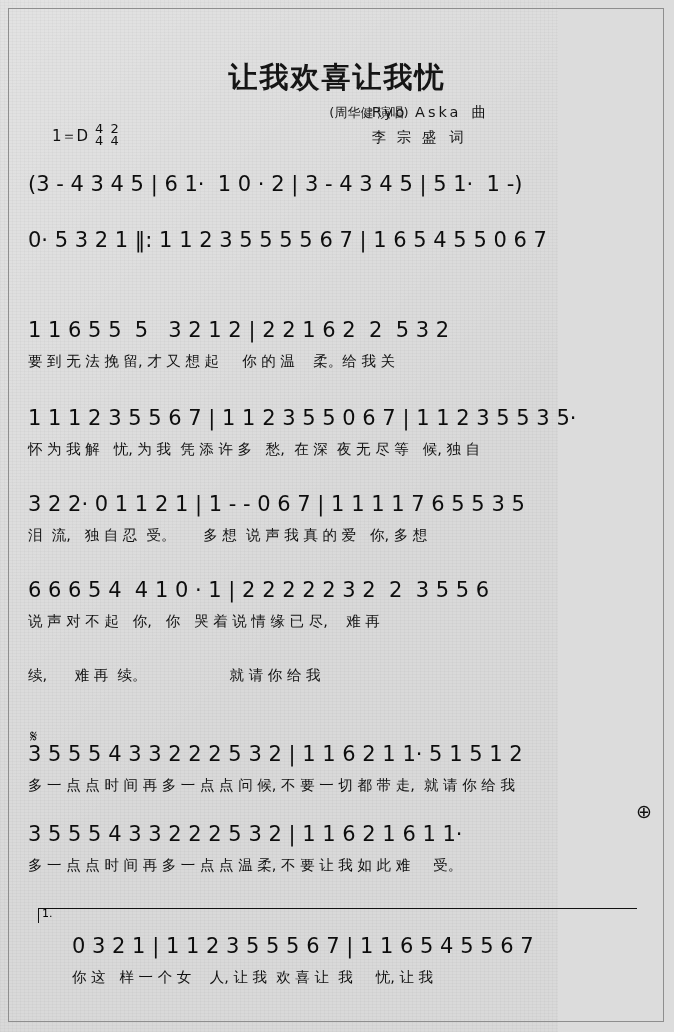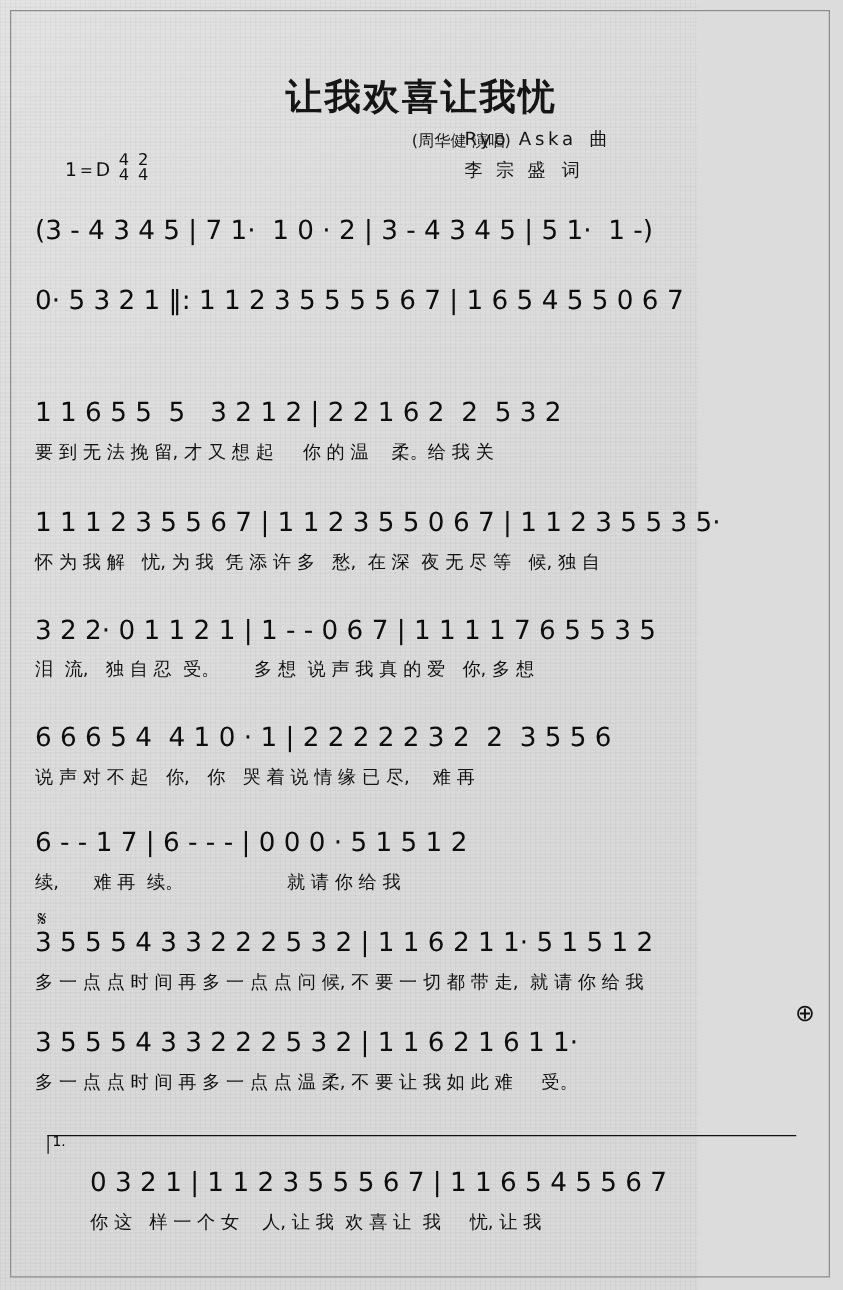--- a/index.html
+++ b/index.html
@@ -167,21 +167,21 @@
       <span class="num">4</span>
       <span class="den">4</span>
     </span>
     <span class="frac">
       <span class="num">2</span>
       <span class="den">4</span>
     </span>
   </div>
 
   <div class="system" style="top:172px;">
-    <div class="notes">(3 - 4 3 4 5 | 7 1·  1 0 · 2 | 3 - 4 3 4 5 | 5 1·  1 -)</div>
+    <div class="notes">(3 - 4 3 4 5 | 6 1·  1 0 · 2 | 3 - 4 3 4 5 | 5 1·  1 -)</div>
     <div class="lyrics"></div>
   </div>
 
   <div class="system" style="top:228px;">
     <div class="notes">0· 5 3 2 1 ‖: 1 1 2 3 5 5 5 5 6 7 | 1 6 5 4 5 5 0 6 7</div>
   </div>
 
   <div class="system" style="top:318px;">
     <div class="notes">1 1 6 5 5  5   3 2 1 2 | 2 2 1 6 2  2  5 3 2</div>
     <div class="lyrics">要 到 无 法 挽 留, 才 又 想 起     你 的 温    柔。给 我 关</div>
@@ -196,21 +196,20 @@
     <div class="notes">3 2 2· 0 1 1 2 1 | 1 - - 0 6 7 | 1 1 1 1 7 6 5 5 3 5</div>
     <div class="lyrics">泪  流,   独 自 忍  受。      多 想  说 声 我 真 的 爱   你, 多 想</div>
   </div>
 
   <div class="system" style="top:578px;">
     <div class="notes">6 6 6 5 4  4 1 0 · 1 | 2 2 2 2 2 3 2  2  3 5 5 6</div>
     <div class="lyrics">说 声 对 不 起   你,   你   哭 着 说 情 缘 已 尽,    难 再</div>
   </div>
 
   <div class="system" style="top:662px;">
-    <div class="notes">6 - - 1 7 | 6 - - - | 0 0 0 · 5 1 5 1 2</div>
     <div class="lyrics">续,      难 再  续。                  就 请 你 给 我</div>
   </div>
 
   <div class="segno" style="left:30px; top:726px;">𝄋</div>
 
   <div class="system" style="top:742px;">
     <div class="notes">3 5 5 5 4 3 3 2 2 2 5 3 2 | 1 1 6 2 1 1· 5 1 5 1 2</div>
     <div class="lyrics">多 一 点 点 时 间 再 多 一 点 点 问 候, 不 要 一 切 都 带 走,  就 请 你 给 我</div>
   </div>
 

